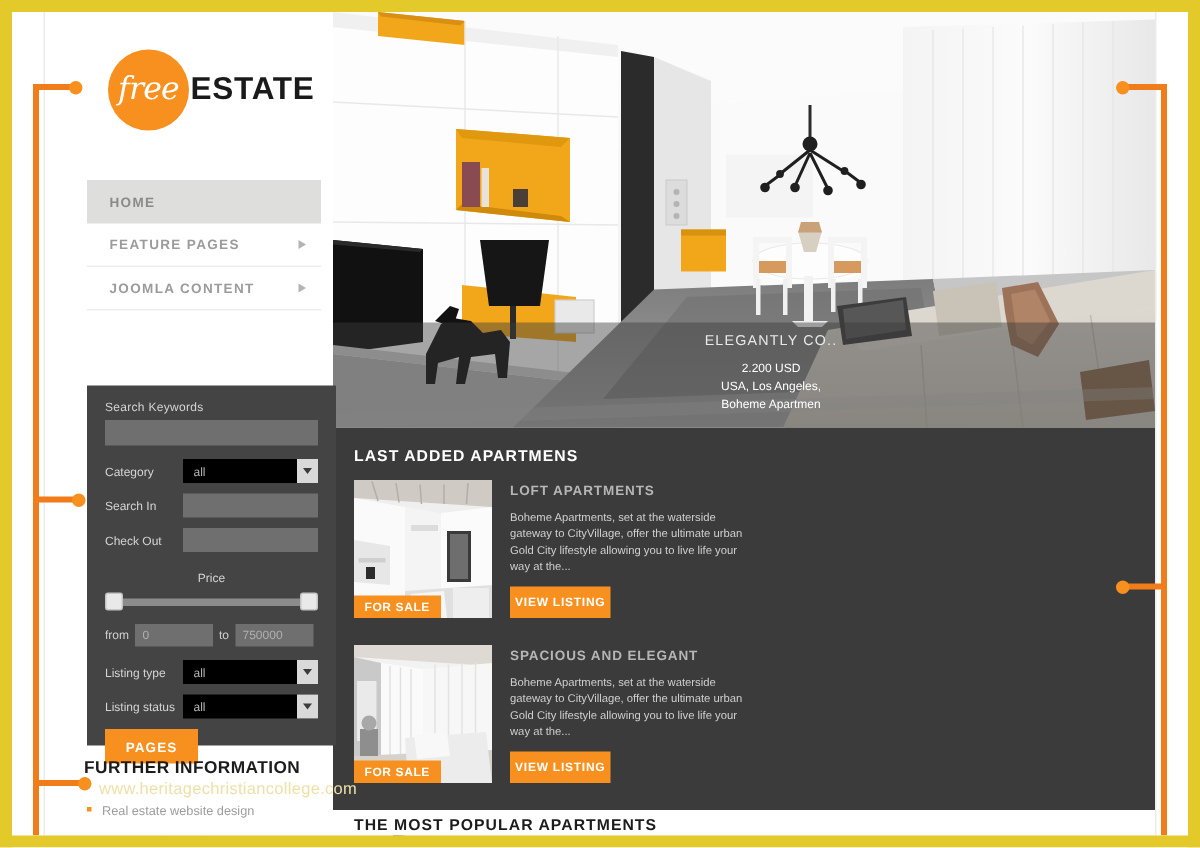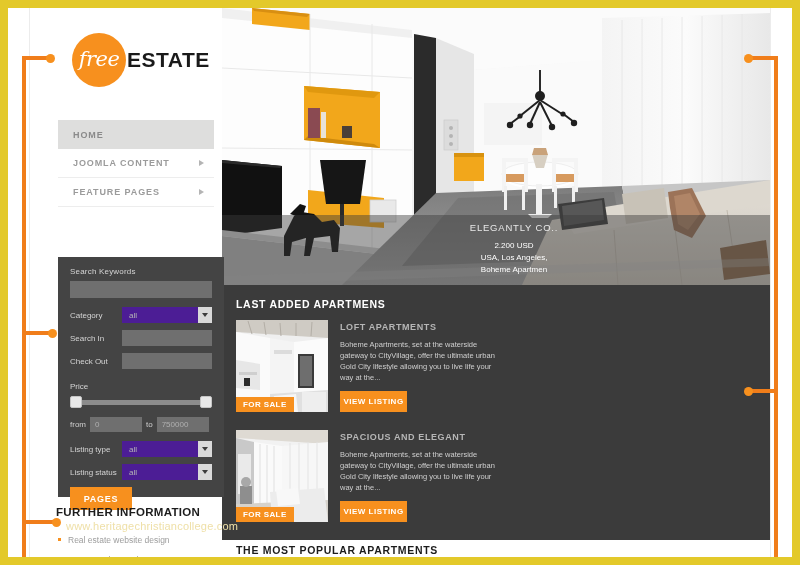--- a/index.html
+++ b/index.html
@@ -92,39 +92,39 @@
     width:100%; height:17px; background:#6f6f6f; border:none;
     margin-bottom:9px;
   }
   .sb-row {
     display:flex; align-items:center; margin-bottom:7px;
   }
   .sb-row-label {
     font-size:8px; color:#d4d4d4; width:52px; flex:none;
   }
   .sb-select {
-    flex:1; height:16px; background:#4c1d95; position:relative;
+    flex:1; height:16px; background:#000000; position:relative;
     display:flex; align-items:center; padding-left:7px;
     font-size:8px; color:#b6b6b6;
   }
   .sb-select-arrow {
     position:absolute; right:0; top:0; width:14px; height:16px;
     background:#d9d9d9; display:flex; align-items:center; justify-content:center;
   }
   .sb-select-arrow i {
     width:0; height:0;
     border-left:3px solid transparent;
     border-right:3px solid transparent;
     border-top:4px solid #3b3b3b;
     display:block;
   }
   .sb-field {
     flex:1; height:16px; background:#6f6f6f;
   }
-  .sb-price-label { font-size:8px; color:#d4d4d4; margin:13px 0 5px; }
+  .sb-price-label { font-size:8px; color:#d4d4d4; margin:13px 0 5px;text-align:center; }
   .slider {
     position:relative; height:12px; margin-bottom:9px;
   }
   .slider-track {
     position:absolute; left:3px; right:3px; top:4px; height:5px;
     background:#8c8c8c; border-radius:2px;
   }
   .slider-knob {
     position:absolute; top:0; width:12px; height:12px;
     background:#e9e9e9; border:1px solid #c5c5c5; border-radius:2px;
@@ -268,25 +268,25 @@
         <span class="logo-circle-text">free</span>
       </div>
       <span class="logo-word">ESTATE</span>
     </div>
 
     <nav class="nav">
       <div class="nav-item active">
         <span class="nav-label">HOME</span>
       </div>
       <div class="nav-item">
+        <span class="nav-label">FEATURE PAGES</span>
+        <span class="nav-arrow"></span>
+      </div>
+      <div class="nav-item">
         <span class="nav-label">JOOMLA CONTENT</span>
-        <span class="nav-arrow"></span>
-      </div>
-      <div class="nav-item">
-        <span class="nav-label">FEATURE PAGES</span>
         <span class="nav-arrow"></span>
       </div>
     </nav>
 
     <div class="search-box">
       <div class="sb-label">Search Keywords</div>
       <input class="sb-input" type="text" style="">
 
       <div class="sb-row">
         <span class="sb-row-label">Category</span>

